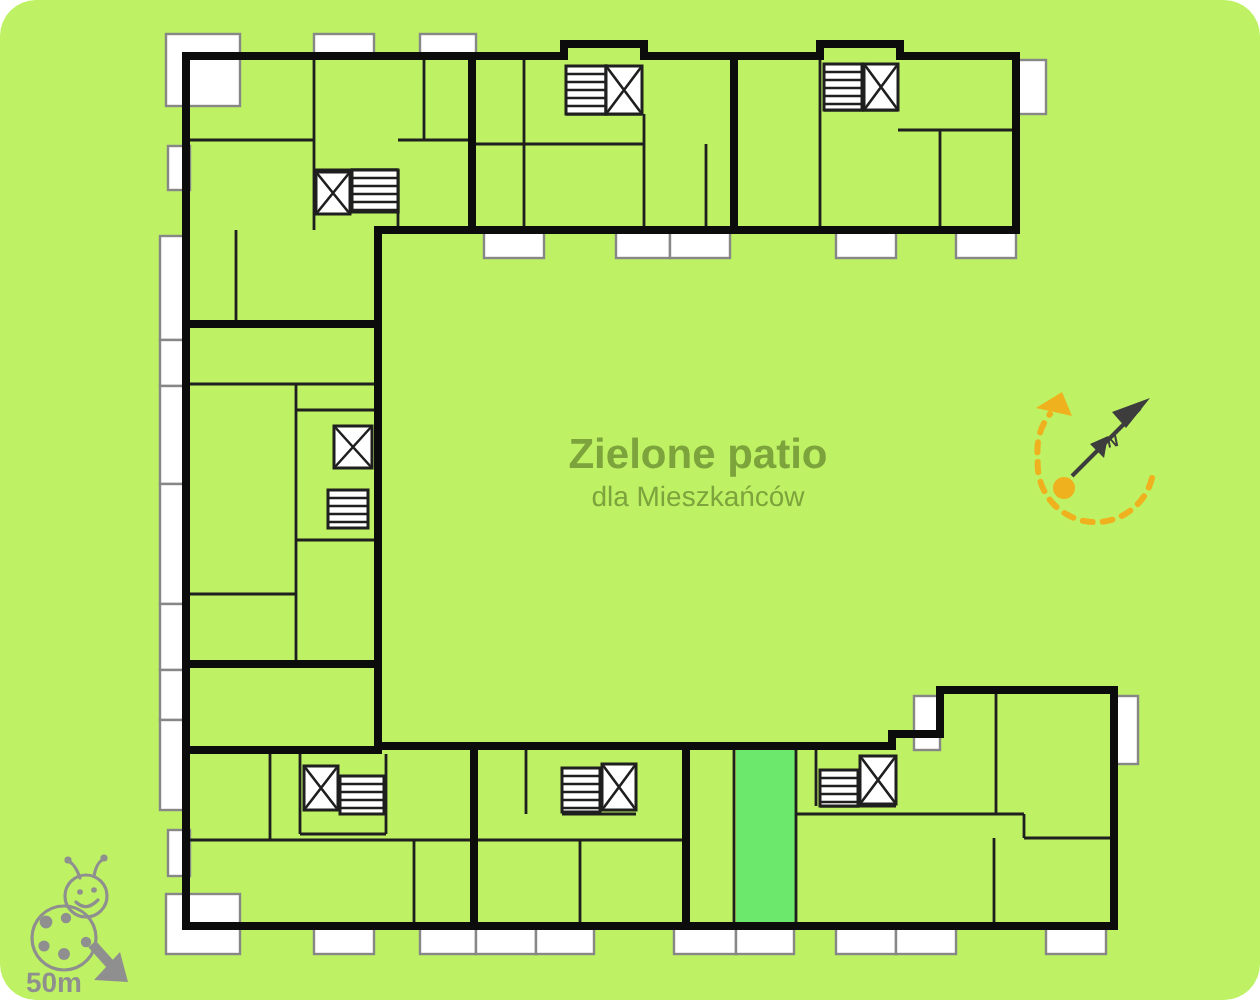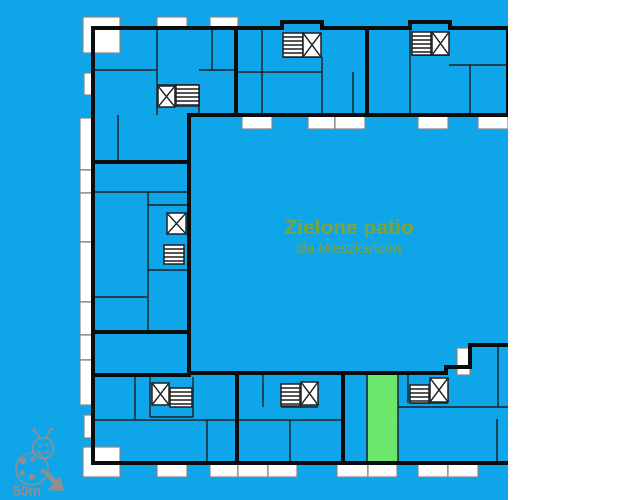--- a/index.html
+++ b/index.html
@@ -1,17 +1,17 @@
 <!DOCTYPE html>
 <html style="--walls: #0c0c0c; --partitions: #1f1f1f; --balcony: #878787; --highlight-green: #6ce86c; --olive: #7da33c; --yellow: #f0b11e; --gray: #8f8f8f; --needle: #3d3d3d;"><head>
 <meta charset="utf-8">
 <style>
   html,body{margin:0;padding:0;background:#fff;}
-  #stage{position:relative;width:508px;height:500px;background:#0ea5e9;overflow:hidden;
-         font-family:"Liberation Sans", sans-serif;}
+  #stage{position:relative;width:630px;height:500px;background:#bef264;overflow:hidden;
+         font-family:"Liberation Sans", sans-serif;border-radius:18px;}
   svg{display:block;}
   .balcony rect{fill:#ffffff;stroke:var(--balcony,#878787);stroke-width:1.2;}
   .thin path{fill:none;stroke:var(--partitions,#1f1f1f);stroke-width:1.4;}
   .wall path{fill:none;stroke:var(--walls,#0c0c0c);stroke-width:4;stroke-linecap:square;}
   .core rect{fill:#ffffff;stroke:var(--partitions,#1f1f1f);stroke-width:1.5;}
   .core path{fill:none;stroke:var(--partitions,#1f1f1f);stroke-width:1.3;}
   .highlight{fill:var(--highlight-green,#6ce86c);stroke:none;}
   .patio-title{font-size:21px;font-weight:bold;fill:var(--olive,#7da33c);text-anchor:middle;}
   .patio-sub{font-size:14px;fill:var(--olive,#7da33c);text-anchor:middle;}
   .north-n{font-size:8px;font-weight:bold;fill:var(--needle,#3d3d3d);}

